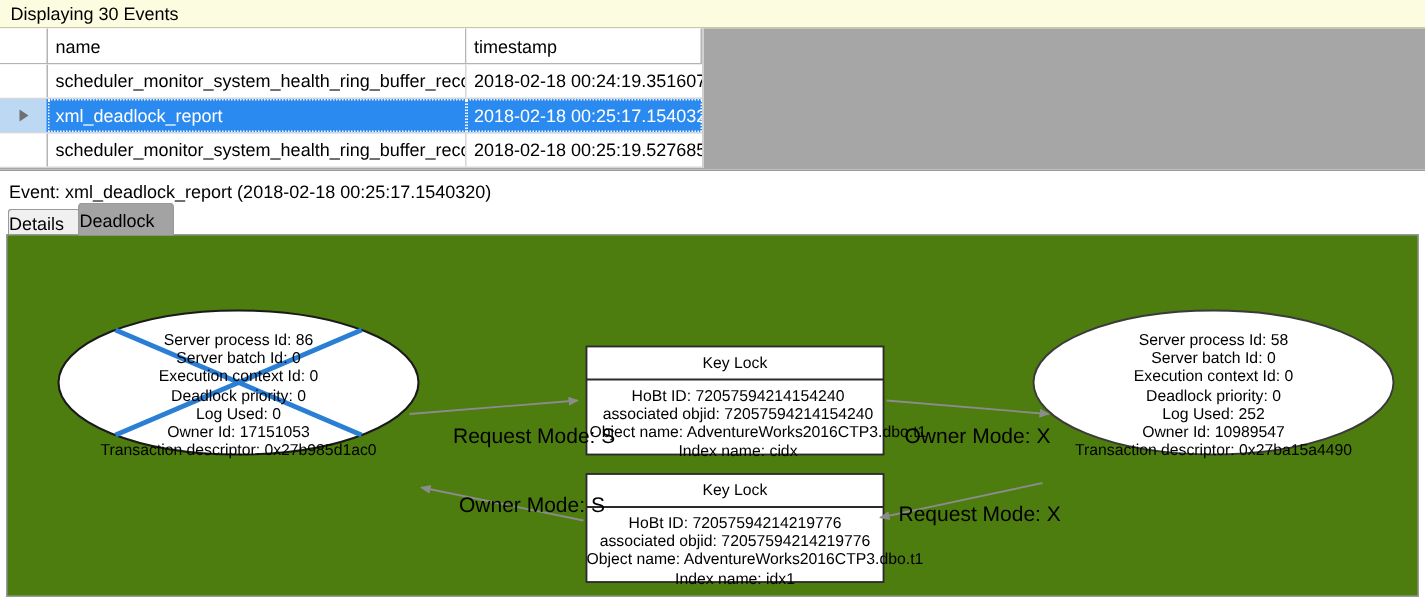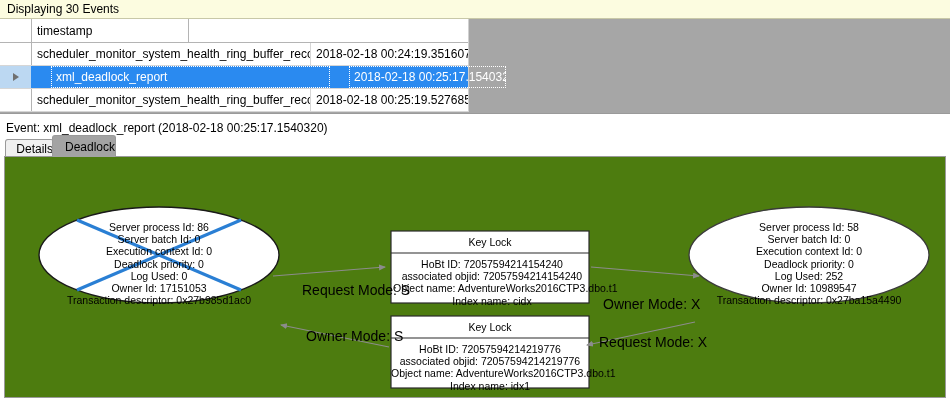--- a/index.html
+++ b/index.html
@@ -87,21 +87,20 @@
   }
   .grow.selected .gcell.rowhdr { background: #bcd8f2; }
   .grow.header .gcell { background: #ffffff; border-right: 1px solid #b4b4b4; }
   .gcell.name { width: 279px; min-width: 279px; }
   .gcell.ts   { width: 157px; min-width: 157px; border-right: none; }
   .grow.selected .gcell { border-right-color: #2a8af0; }
   .grow.selected .gcell.name,
   .grow.selected .gcell.ts {
     outline: 1px dotted #ffffff;
     outline-offset: -1px;
-    margin-left: 19px;
   }
   .rowcaret {
     width: 0; height: 0;
     border-left: 6px solid #707070;
     border-top: 4px solid transparent;
     border-bottom: 4px solid transparent;
   }
 
   
   .event-line {
@@ -129,21 +128,21 @@
   .tab {
     position: absolute;
     bottom: 0;
     box-sizing: border-box;
     border: 1px solid #9a9a9a;
     border-bottom: none;
     background: #f0f0f0;
     border-radius: 3px 3px 0 0;
     display: flex;
     align-items: center;
-    justify-content: flex-end;
+    justify-content: flex-start;
     font-size: 12px;
     color: #000;
   }
   .tab.inactive { left: 5px; width: 49px; height: 18px; }
   .tab.active {
     left: 52px; width: 64px; height: 22px;
     background: #a3a3a3;
     z-index: 3;
   }
 
@@ -192,38 +191,39 @@
   .lock2-body  { left: 386px; top: 186px; width: 198px; }
 
   .edge-label {
     position: absolute;
     font-size: 14px;
     color: #000;
     white-space: nowrap;
     background: transparent;
   }
   .lbl-req-s  { left: 297px; top: 125px; }
-  .lbl-own-x  { left: 598px; top: 139px; }
+  .lbl-own-x  { left: 598px; top: 125px; }
   .lbl-own-s  { left: 301px; top: 171px; }
   .lbl-req-x  { left: 594px; top: 177px; }
 </style>
 </head>
 <body>
 
 <div id="app">
 
   <div class="banner">
     <span>Displaying 30 Events</span>
   </div>
 
   <div class="grid-area">
     <div class="grid">
 
       <div class="grow header">
         <div class="gcell rowhdr"></div>
+        <div class="gcell name">name</div>
         <div class="gcell ts">timestamp</div>
       </div>
 
       <div class="grow">
         <div class="gcell rowhdr"></div>
         <div class="gcell name">scheduler_monitor_system_health_ring_buffer_recorded</div>
         <div class="gcell ts">2018-02-18 00:24:19.3516078</div>
       </div>
 
       <div class="grow selected">

